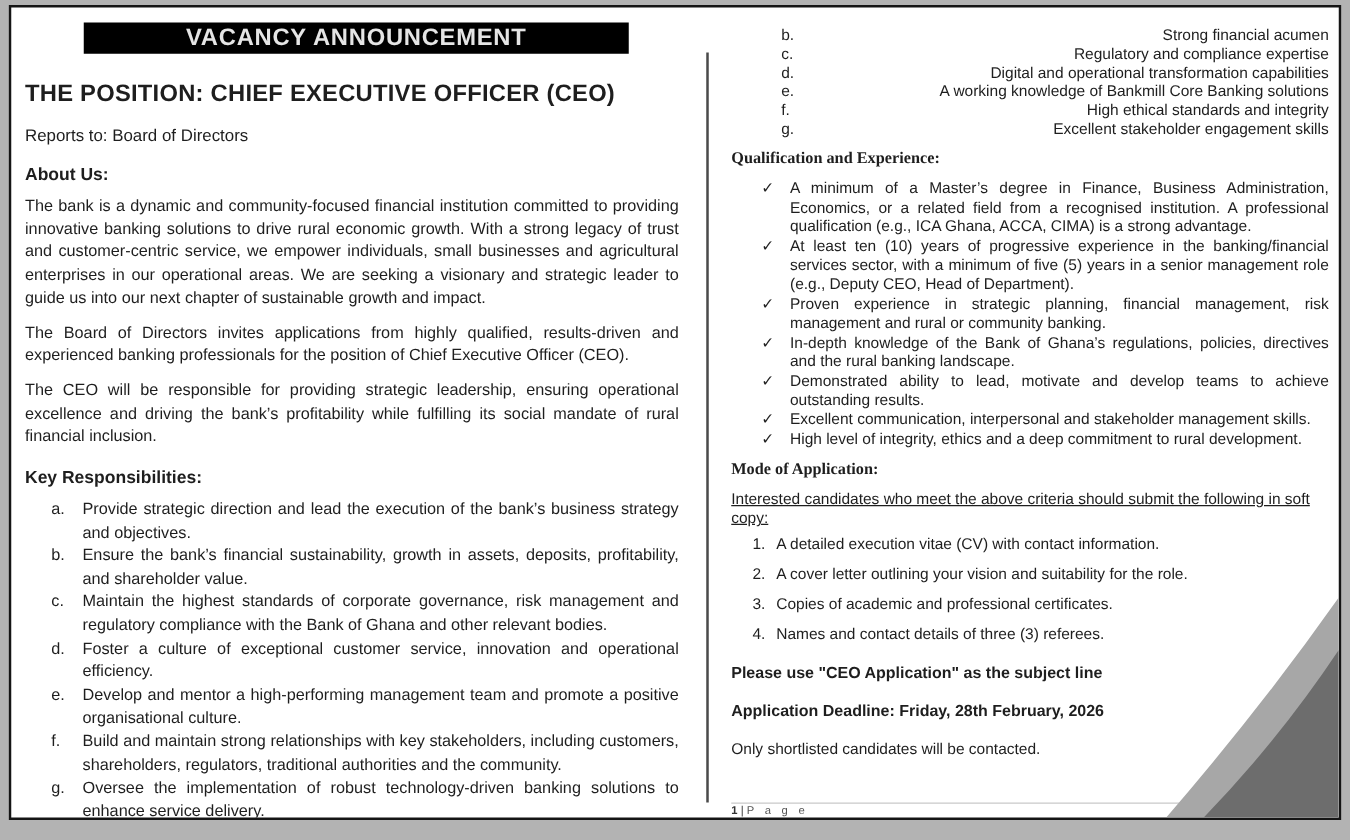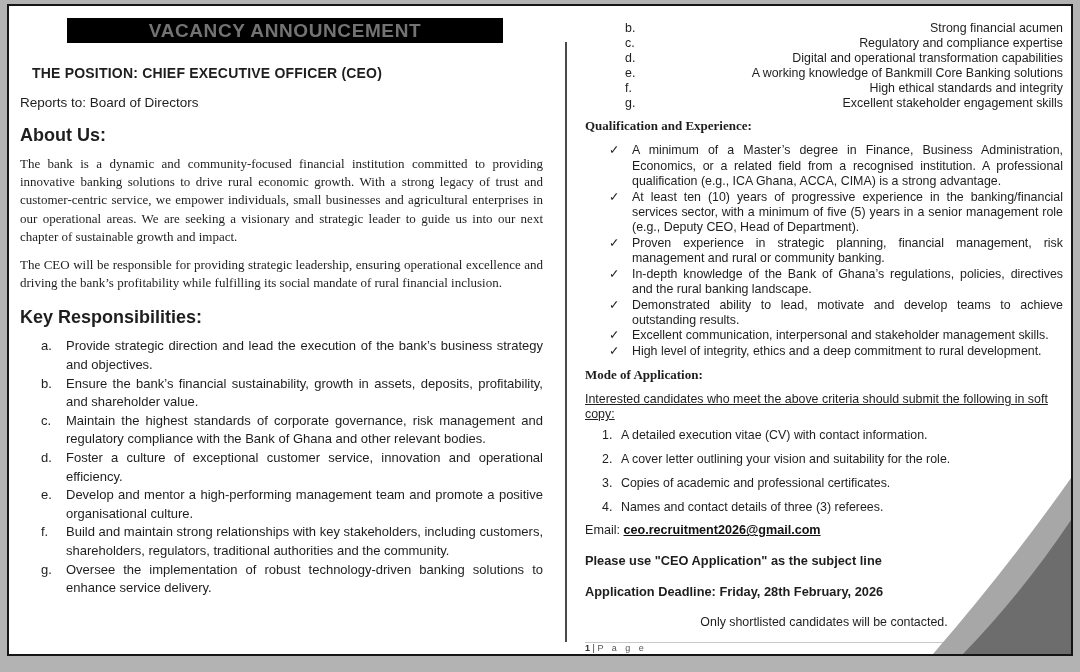--- a/index.html
+++ b/index.html
@@ -11,27 +11,27 @@
   }
   .page{
     position:absolute;left:7px;top:4px;width:1066px;height:652px;
     background:#ffffff;border:2px solid #151515;box-sizing:border-box;
     overflow:hidden;
   }
   
   .col-left{position:absolute;left:11px;top:6px;width:523px;}
   .banner{
     margin:6px 0 0 47px;width:436px;height:25px;background:#000;
-    color:#737373;font-weight:bold;font-size:19px;letter-spacing:.6px;
+    color:#e5e5e5;font-weight:bold;font-size:19px;letter-spacing:.6px;
     display:flex;align-items:center;justify-content:center;text-align:right;
   }
-  .pos-title{font-size:14px;font-weight:bold;margin:22px 0 0 12px;letter-spacing:.2px;}
+  .pos-title{font-size:19px;font-weight:bold;margin:22px 0 0 0;letter-spacing:.2px;}
   .reports{font-size:13.5px;margin:14px 0 0 0;}
-  h2{font-size:18px;font-weight:bold;margin:15px 0 9px 0;}
-  .col-left p.body{font-size:13px;line-height:18.2px;text-align:justify;margin:0 0 10px 0;font-family:Liberation Serif, serif;}
+  h2{font-size:14px;font-weight:bold;margin:15px 0 9px 0;}
+  .col-left p.body{font-size:13px;line-height:18.2px;text-align:justify;margin:0 0 10px 0;}
   ol.letter-list{list-style:none;margin:0 0 4px 0;padding:0 0 0 21px;}
   ol.letter-list li{display:flex;font-size:13px;line-height:18.6px;}
   ol.letter-list li .mk{flex:0 0 25px;}
   ol.letter-list li .tx{flex:1;text-align:justify;}
   
   .divider{position:absolute;left:556px;top:36px;height:600px;width:2px;background:#4a4a4a;}
   
   .col-right{position:absolute;left:576px;top:10px;width:478px;}
   ol.letter-list.cont{padding-left:40px;margin-top:5px;}
   ol.letter-list.cont li{font-size:12.4px;line-height:14.9px;}
@@ -42,21 +42,21 @@
   ul.check-list li{display:flex;font-size:12.4px;line-height:15.4px;}
   ul.check-list li .mk{flex:0 0 23px;}
   ul.check-list li .tx{flex:1;text-align:justify;}
   .intro{font-size:12.4px;line-height:15px;margin:0 0 6px 0;text-decoration:underline;}
   ol.num-list{list-style:none;margin:6px 0 2px 0;padding:0 0 0 17px;}
   ol.num-list li{display:flex;font-size:12.4px;line-height:14.8px;margin-bottom:9px;}
   ol.num-list li .mk{flex:0 0 19px;}
   .email-line{font-size:12.6px;margin:8px 0 0 0;}
   .email-link{font-weight:bold;color:#111;text-decoration:underline;cursor:pointer;}
   .bold-note{font-size:12.8px;font-weight:bold;margin:16px 0 0 0;}
-  .plain-note{font-size:12.4px;margin:16px 0 16px 0;text-align:center;}
+  .plain-note{font-size:12.4px;margin:16px 0 16px 0;}
   .footer{position:absolute;left:576px;top:636px;width:478px;border-top:1px solid #c9c9c9;
           padding-top:0;font-size:9px;color:#333;}
   .footer .pg-num{font-weight:bold;}
   .footer .pg-label{letter-spacing:3px;color:#555;}
   
   .swoosh{position:absolute;right:0;bottom:0;width:150px;height:180px;}
 </style>
 </head>
 <body>
 
@@ -65,20 +65,21 @@
   <div class="col-left">
     <div class="banner">
       <span>VACANCY ANNOUNCEMENT</span>
     </div>
     <div class="pos-title">THE POSITION: CHIEF EXECUTIVE OFFICER (CEO)</div>
     <p class="reports">Reports to: Board of Directors</p>
 
     <h2>About Us:</h2>
     <p class="body">The bank is a dynamic and community-focused financial institution committed to providing innovative banking solutions to drive rural economic growth. With a strong legacy of trust and customer-centric service, we empower individuals, small businesses and agricultural enterprises in our operational areas. We are seeking a visionary and strategic leader to guide us into our next chapter of sustainable growth and impact.</p>
 
+    <p class="body">The Board of Directors invites applications from highly qualified, results-driven and experienced banking professionals for the position of Chief Executive Officer (CEO).</p>
     <p class="body">The CEO will be responsible for providing strategic leadership, ensuring operational excellence and driving the bank’s profitability while fulfilling its social mandate of rural financial inclusion.</p>
 
     <h2>Key Responsibilities:</h2>
     <ol class="letter-list">
       <li>
           <span class="mk">a.</span>
           <span class="tx">Provide strategic direction and lead the execution of the bank’s business strategy and objectives.</span>
         </li>
       <li>
           <span class="mk">b.</span>
@@ -185,24 +186,20 @@
       <li>
           <span class="mk">3.</span>
           <span class="tx">Copies of academic and professional certificates.</span>
         </li>
       <li>
           <span class="mk">4.</span>
           <span class="tx">Names and contact details of three (3) referees.</span>
         </li>
     </ol>
 
-    <p class="email-line">
-      <span>Email:</span>
-      <span class="email-link">ceo.recruitment2026@gmail.com</span>
-    </p>
     <p class="bold-note">Please use "CEO Application" as the subject line</p>
     <p class="bold-note">Application Deadline: Friday, 28th February, 2026</p>
     <p class="plain-note">Only shortlisted candidates will be contacted.</p>
   </div>
 
   <div class="footer">
     <span class="pg-num">1</span>
     <span class="pg-sep">|</span>
     <span class="pg-label">P a g e</span>
   </div>

